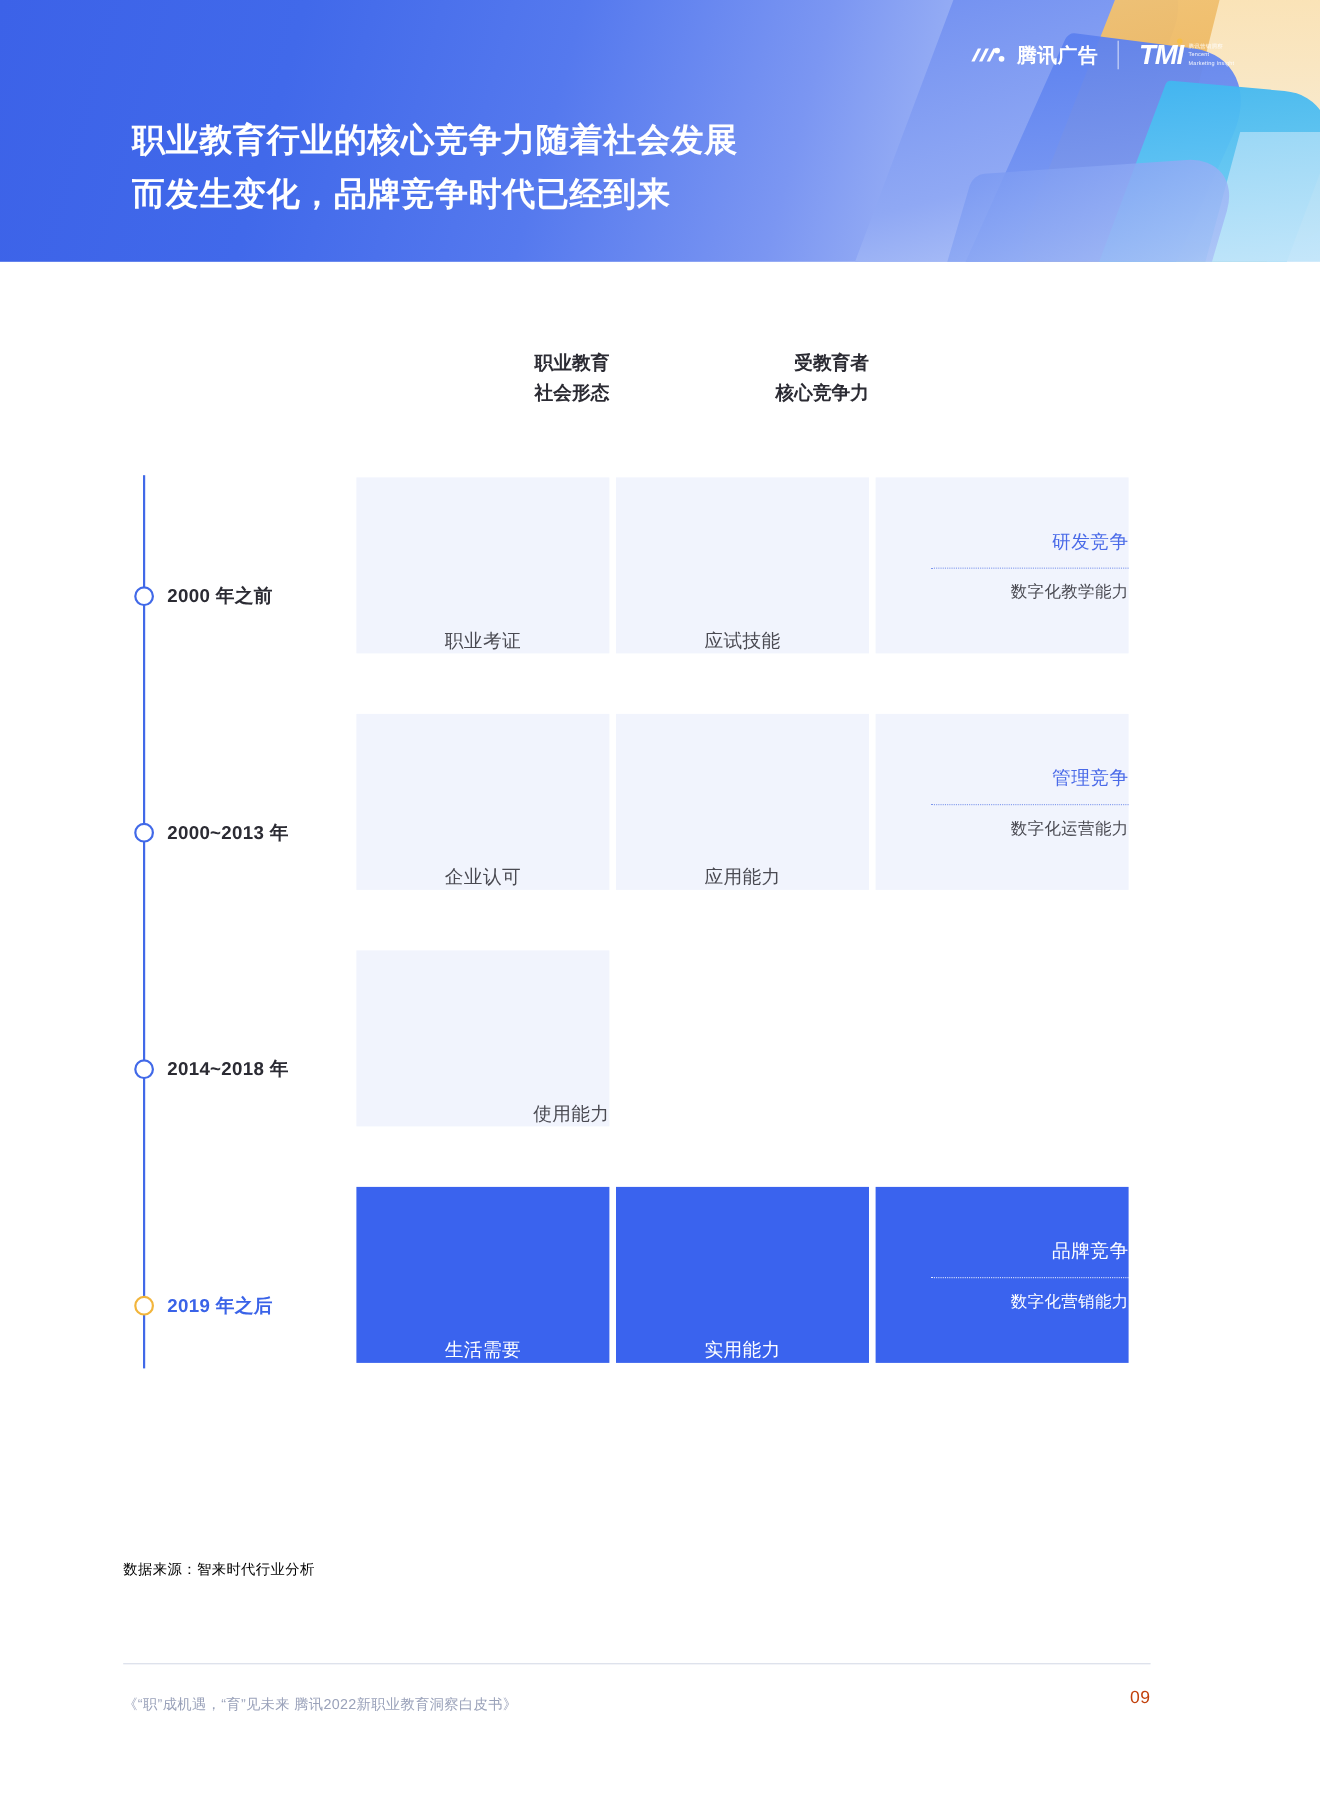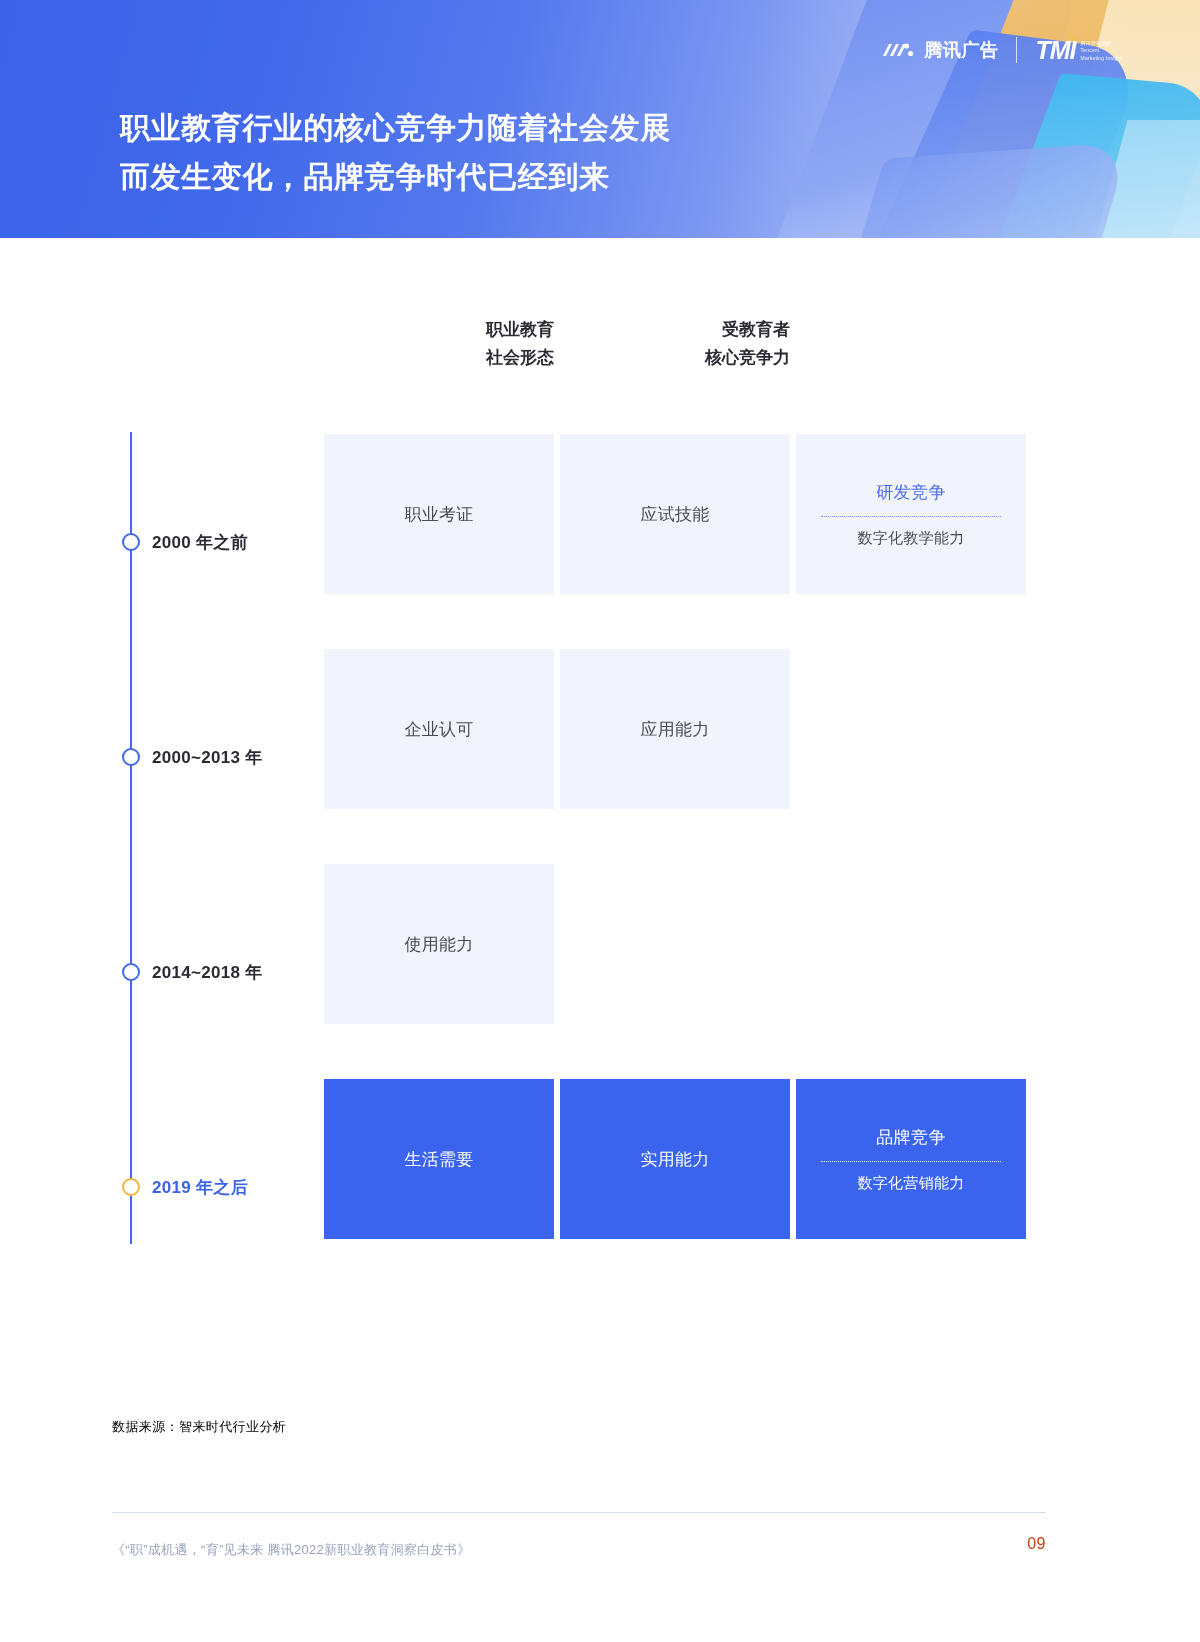--- a/index.html
+++ b/index.html
@@ -238,24 +238,24 @@
     top: 0;
     display: flex;
   }
   .cell {
     width: 230px;
     height: 160px;
     margin-right: 6px;
     background: #f1f4fd;
     display: flex;
     align-items: center;
-    justify-content: center;
+    justify-content: flex-end;
     flex-direction: column;
   }
-  .cell:last-child { margin-right: 16px; }
+  .cell:last-child { margin-right: 16px; align-items: flex-end; }
   .row.highlight .cell { background: #3a63ee; }
 
   .cell-text {
     font-size: 17px;
     color: #4a4a52;
     letter-spacing: .3px;
   }
   .row.highlight .cell-text { color: #ffffff; }
 
   
@@ -406,20 +406,25 @@
     <div class="row">
       <span class="row-marker"></span>
       <span class="row-label">2000~2013 年</span>
       <div class="cells">
         <div class="cell">
           <span class="cell-text">企业认可</span>
         </div>
         <div class="cell">
           <span class="cell-text">应用能力</span>
         </div>
+        <div class="cell comp-cell">
+          <span class="comp-title">管理竞争</span>
+          <span class="comp-divider"></span>
+          <span class="comp-sub">数字化运营能力</span>
+        </div>
       </div>
     </div>
 
     <div class="row">
       <span class="row-marker"></span>
       <span class="row-label">2014~2018 年</span>
       <div class="cells">
         <div class="cell">
           <span class="cell-text">使用能力</span>
         </div>

